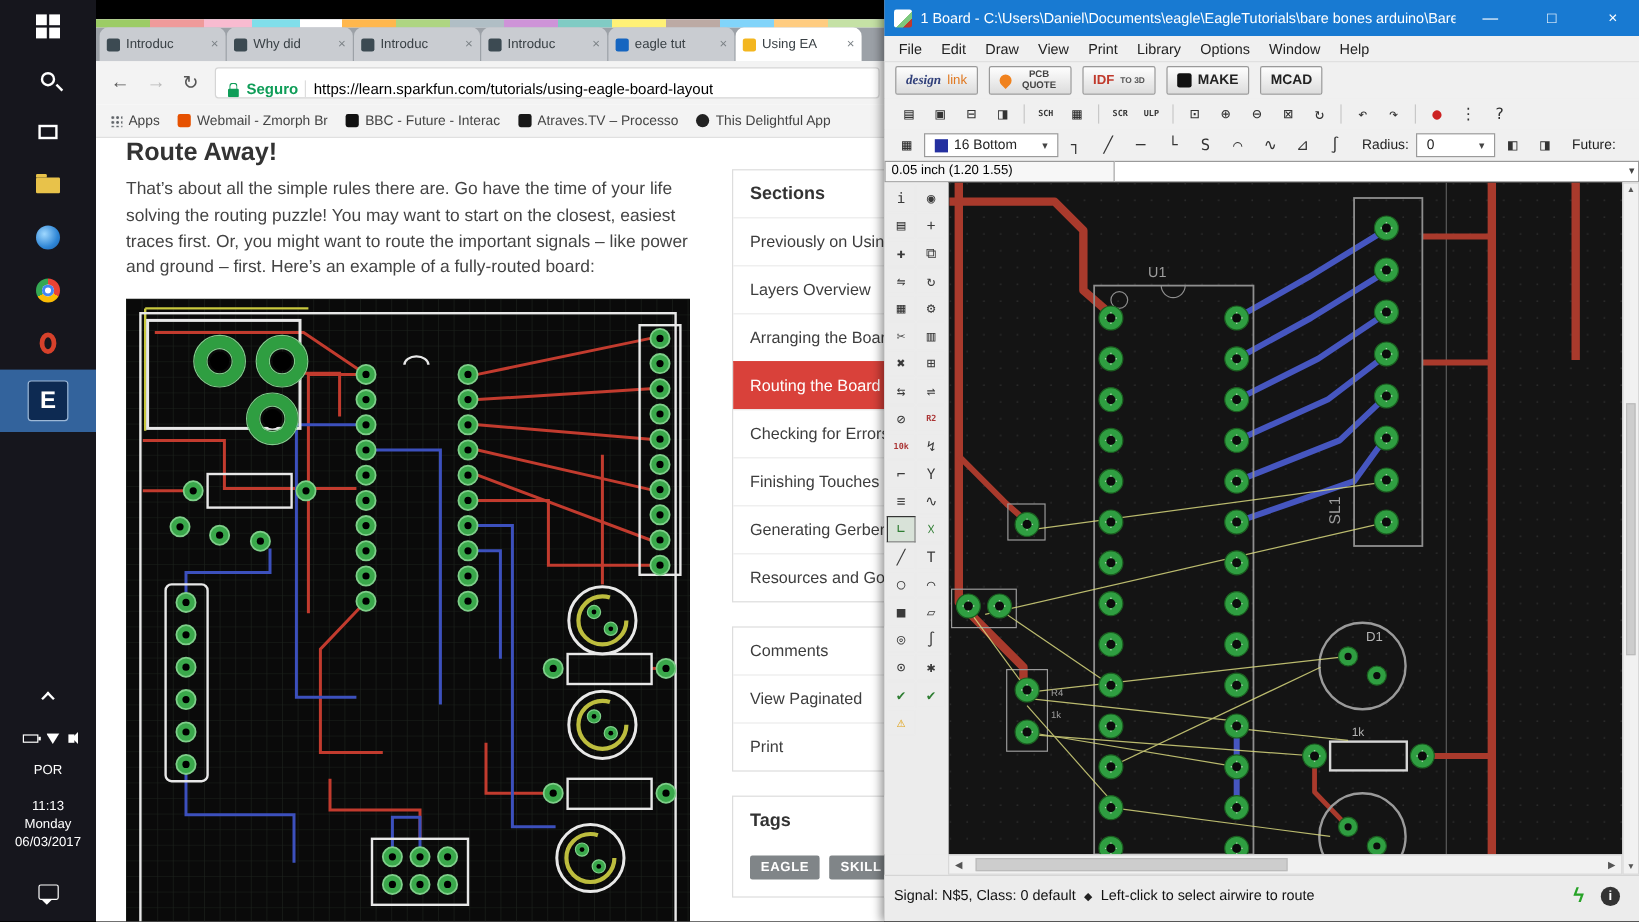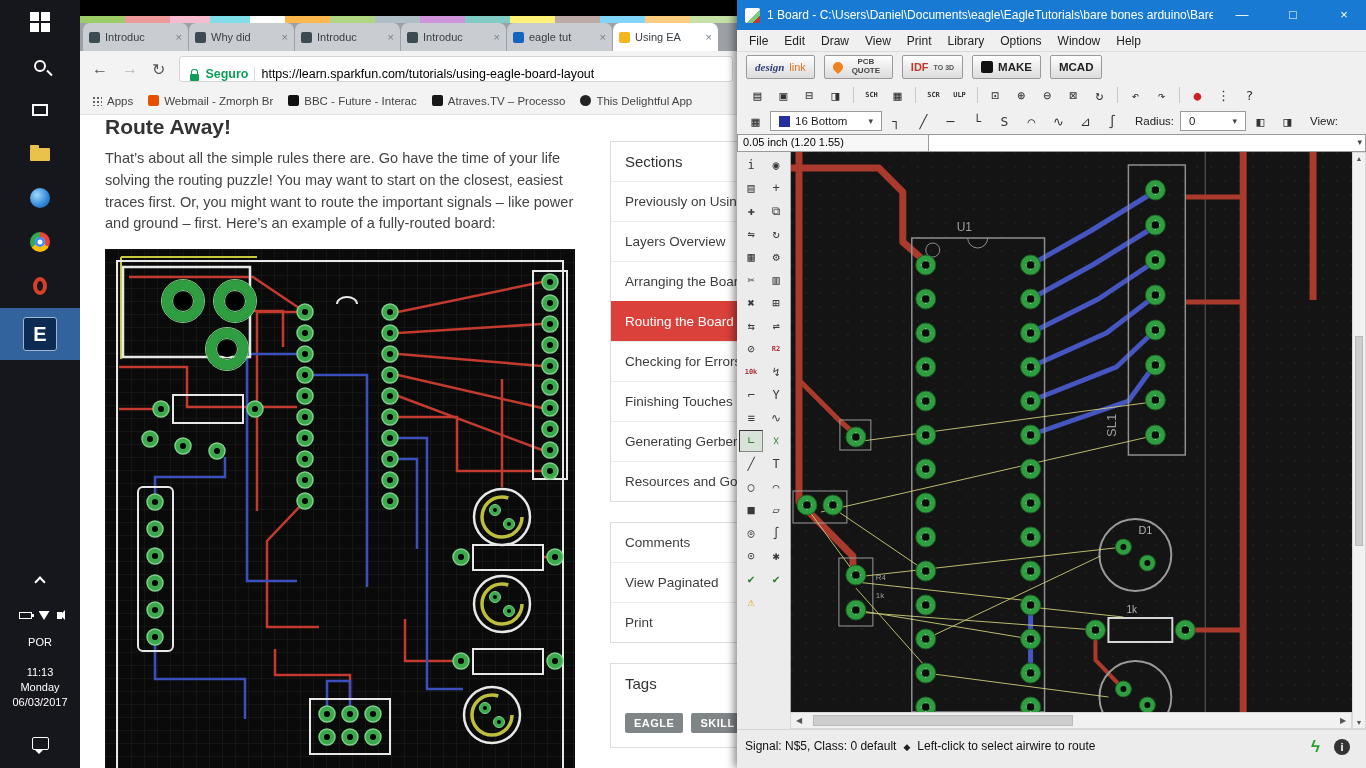--- a/index.html
+++ b/index.html
@@ -62,21 +62,21 @@
   .appsgrid{width:10px;height:10px;background-image:radial-gradient(#5f6368 1px,transparent 1.3px);background-size:4px 4px;flex:none}
   .bmfav{width:11px;height:11px;border-radius:2px;flex:none}
   .f1{background:#e65100}.f2{background:#111}.f3{background:#181818}.f4{background:#222;border-radius:50%}
   .page{position:absolute;top:99px;left:0;right:0;bottom:10px;background:#fff}
   .article{position:absolute;left:25px;top:0;width:482px}
   .article h1{font-size:21px;color:#333;margin:0 0 9px;font-weight:bold}
   .article p{font-size:14.5px;line-height:1.5;color:#444;margin:0 0 14px}
   .pcbimg{display:block;background:#0a0a0a}
   .sidebar{position:absolute;left:530px;top:26px;width:210px}
   .sbox{border:1px solid #ddd;background:#fff;margin-bottom:20px}
-  .shead{padding:11px 14px;font-weight:normal;font-size:15px;color:#333}
+  .shead{padding:11px 14px;font-weight:bold;font-size:15px;color:#333}
   .sitem{padding:12px 14px;font-size:13.5px;color:#3d3d3d;border-top:1px solid #ececec;white-space:nowrap;overflow:hidden;cursor:pointer}
   .sitem.active{background:#d9413a;color:#fff;border-top-color:#d9413a}
   .tagrow{padding:10px 14px 14px;display:flex;gap:8px}
   .tag{background:#808588;color:#fff;font-size:11px;font-weight:bold;padding:4px 9px;border-radius:2px;letter-spacing:.5px}
   .teal{position:absolute;bottom:0;left:0;right:0;height:10px;background:#00a093}
 
   
   .eagle{position:absolute;left:737px;top:0;width:629px;height:768px;background:#ececec;box-shadow:-3px 0 8px rgba(0,0,0,.45)}
   .etitle{height:30px;background:#187ad2;display:flex;align-items:center;gap:7px;padding-left:8px}
   .eappicon{width:15px;height:15px;background:#fff;border-radius:2px;flex:none;background:linear-gradient(135deg,#fff 55%,#7ec97e 55% 75%,#c0392b 75%)}
@@ -493,21 +493,21 @@
       <button class="ico">∿</button>
       <button class="ico">⊿</button>
       <button class="ico">∫</button>
       <span class="lbl">Radius:</span>
       <div class="combo" style="width:66px">
         <span class="cval">0</span>
         <span class="darr">▾</span>
       </div>
       <button class="ico">◧</button>
       <button class="ico">◨</button>
-      <span class="lbl">View:</span>
+      <span class="lbl">Future:</span>
     </div>
     <div class="erow4">
       <span class="coords">0.05 inch (1.20 1.55)</span>
       <span class="cmdcombo">
           <span class="darr">▾</span>
         </span>
     </div>
 
     <div class="palette">
       <button class="pbtn">i</button>

